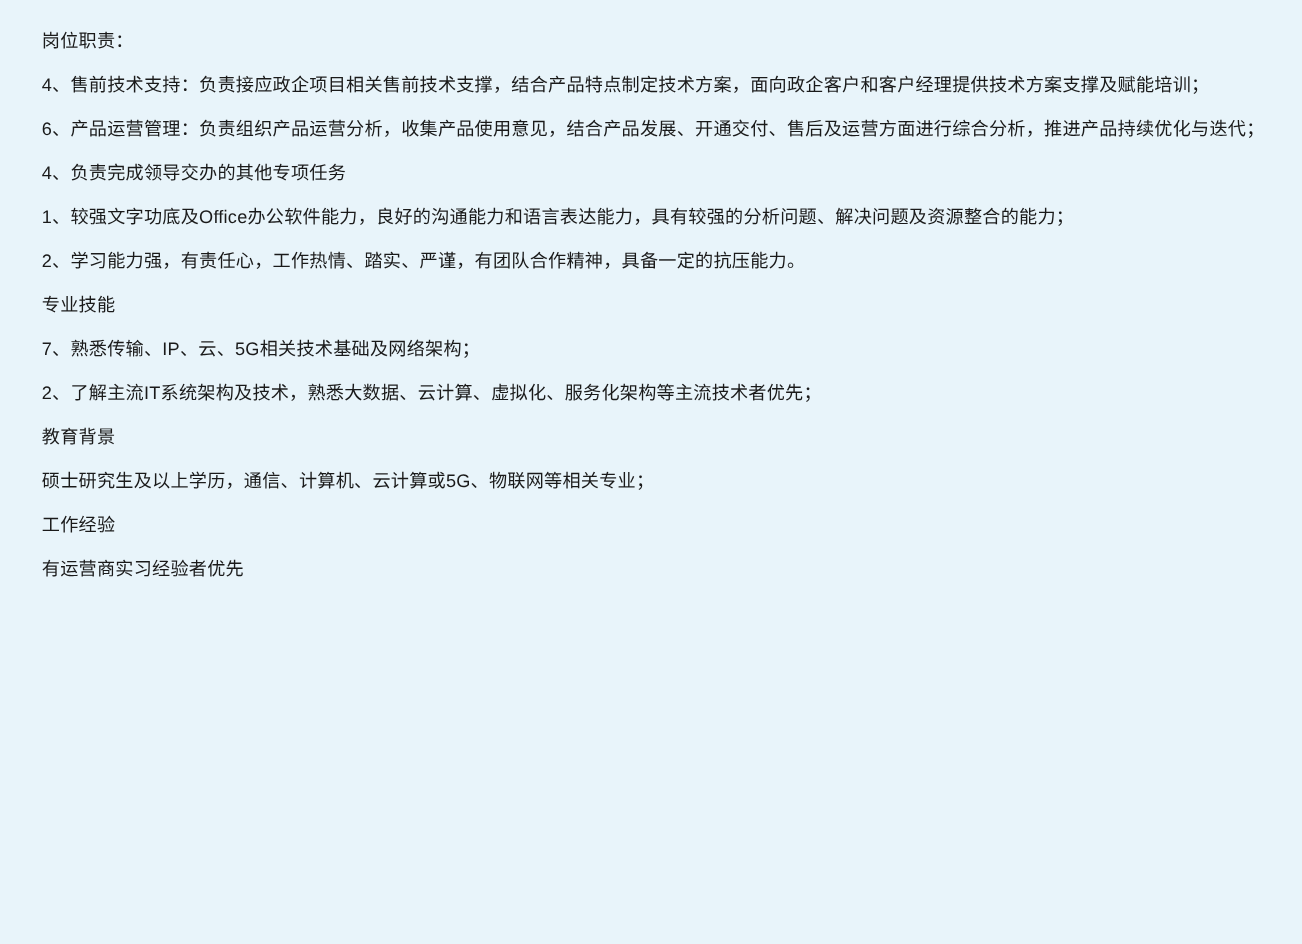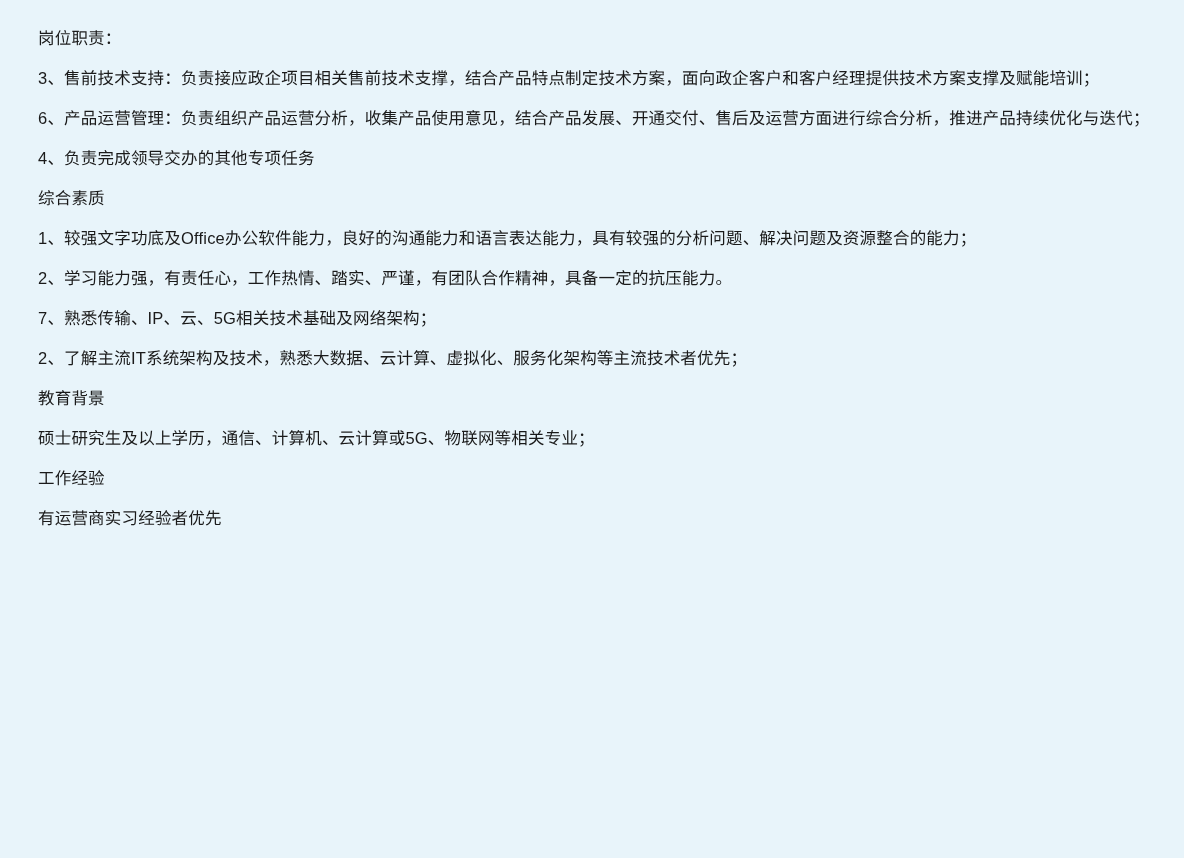--- a/index.html
+++ b/index.html
@@ -27,32 +27,33 @@
     margin: 0 0 7px 0;
     text-align: left;
     letter-spacing: 0.2px;
     word-break: break-all;
   }
   .para.heading {
     margin-bottom: 7px;
   }
   .para.tight {
     margin-bottom: 6px;
+    font-family: Liberation Mono, monospace;
   }
 </style>
 </head>
 <body>
 
 <div id="doc">
   <p class="para heading">岗位职责：</p>
-  <p class="para">3、售前技术支持：负责接应政企项目相关售前技术支撑，结合产品特点制定技术方案，面向政企客户和客户经理提供技术方案支撑及赋能培训；</p>
+  <p class="para">4、售前技术支持：负责接应政企项目相关售前技术支撑，结合产品特点制定技术方案，面向政企客户和客户经理提供技术方案支撑及赋能培训；</p>
   <p class="para">6、产品运营管理：负责组织产品运营分析，收集产品使用意见，结合产品发展、开通交付、售后及运营方面进行综合分析，推进产品持续优化与迭代；</p>
   <p class="para">4、负责完成领导交办的其他专项任务</p>
-  <p class="para heading">综合素质</p>
   <p class="para">1、较强文字功底及Office办公软件能力，良好的沟通能力和语言表达能力，具有较强的分析问题、解决问题及资源整合的能力；</p>
   <p class="para">2、学习能力强，有责任心，工作热情、踏实、严谨，有团队合作精神，具备一定的抗压能力。</p>
+  <p class="para heading">专业技能</p>
   <p class="para">7、熟悉传输、IP、云、5G相关技术基础及网络架构；</p>
   <p class="para">2、了解主流IT系统架构及技术，熟悉大数据、云计算、虚拟化、服务化架构等主流技术者优先；</p>
   <p class="para heading">教育背景</p>
   <p class="para">硕士研究生及以上学历，通信、计算机、云计算或5G、物联网等相关专业；</p>
   <p class="para heading">工作经验</p>
   <p class="para tight">有运营商实习经验者优先</p>
 </div>
 
 </body></html>

